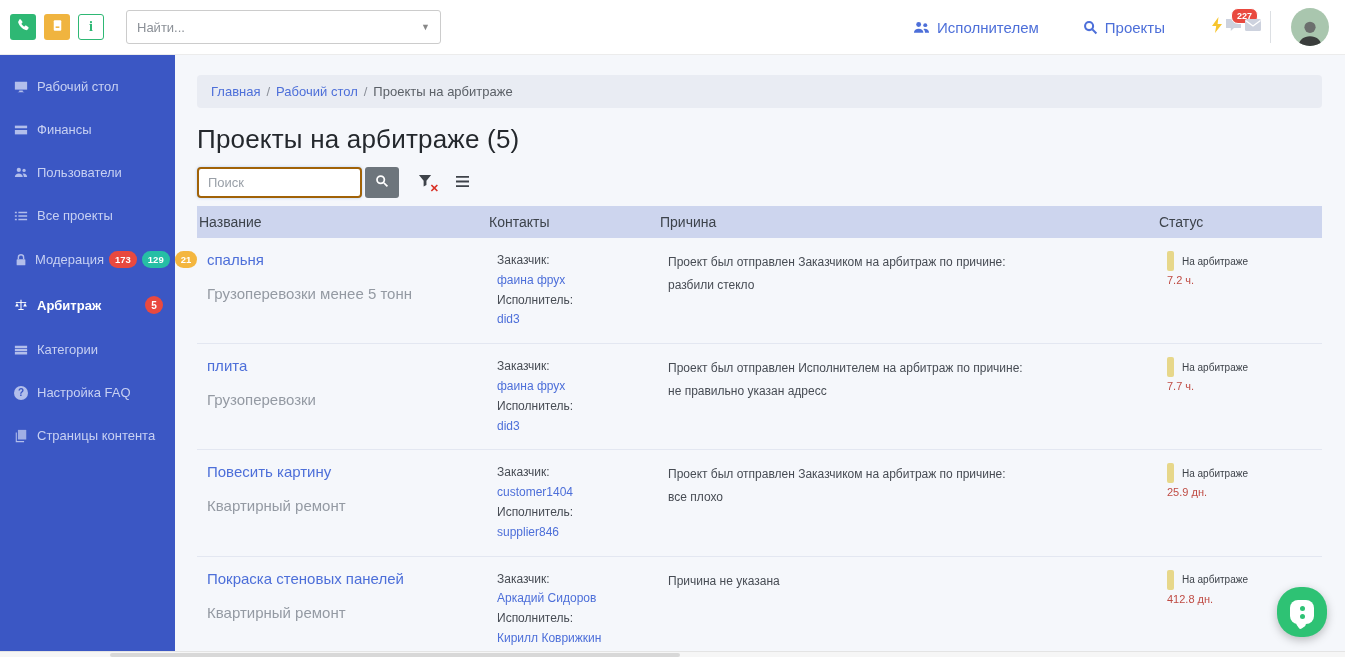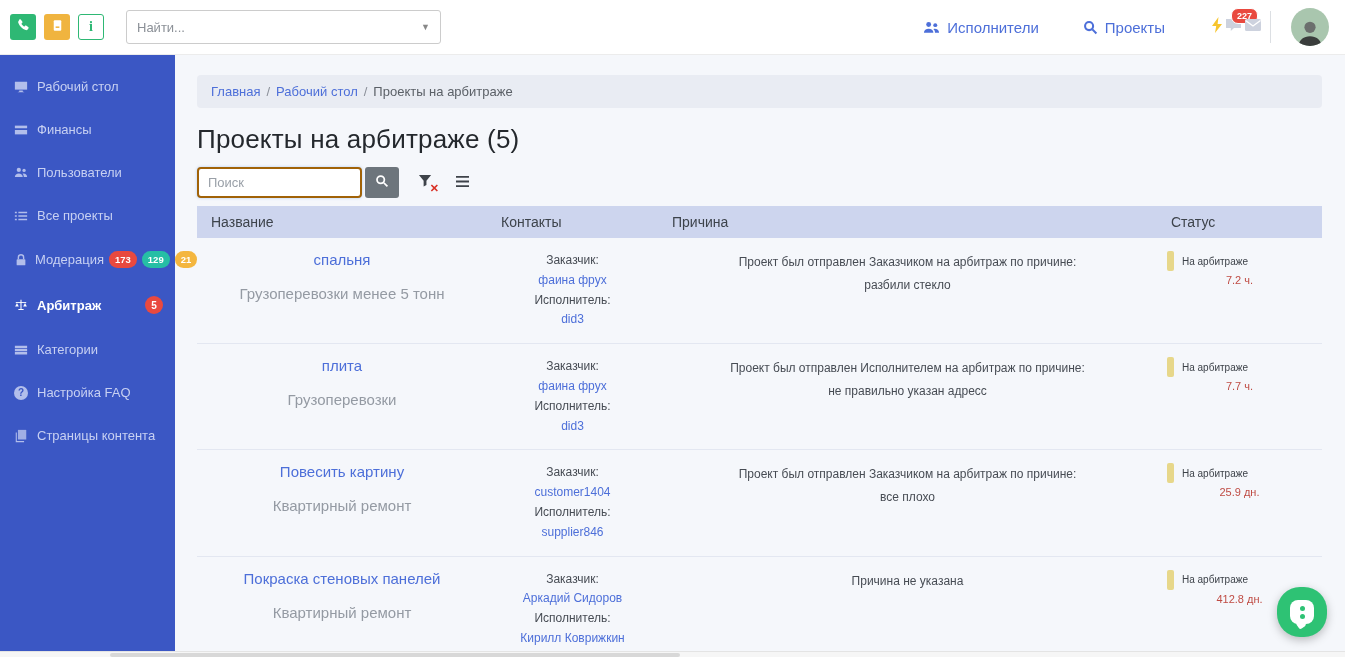--- a/index.html
+++ b/index.html
@@ -46,23 +46,23 @@
 
   .toolbar { display:flex; align-items:center; margin-bottom:8px; }
   .f-search { width:165px; height:31px; border:2px solid #a16207; box-shadow:0 0 3px rgba(100,150,230,.45); border-radius:4px; background:#fff; font-size:13px; color:#9aa0a8; padding:0 9px; display:flex; align-items:center; }
   .btn-search { width:34px; height:31px; background:#6d757c; border-radius:3px; margin-left:3px; display:flex; align-items:center; justify-content:center; cursor:pointer; }
   .tool-ic { margin-left:19px; cursor:pointer; position:relative; display:flex; align-items:center; }
   .fx { position:absolute; right:-6px; bottom:-3px; color:#d93025; font-size:11px; font-weight:bold; }
 
   
   .grid { display:grid; grid-template-columns:290px 171px 499px 1fr; }
   .thead { background:#cdd5ee; }
-  .thead > div { padding:8px 14px; font-size:14px; color:#3d434b; }
+  .thead > div { padding:8px 2px; font-size:14px; color:#3d434b; }
   .trow { border-bottom:1px solid #e3e7f1; min-height:79px; }
-  .trow > div { padding:13px 10px;text-align:center; }
+  .trow > div { padding:13px 10px; }
   .t-link { color:#4d6fd9; font-size:15px; }
   .cat { font-size:15px; color:#949aa3; margin-top:16px; }
   .clabel { font-size:12px; color:#474c54; line-height:1.65; }
   .sm-link { color:#4d6fd9; font-size:12px; line-height:1.65; display:block; }
   .rline { font-size:12px; color:#474c54; line-height:1.9; }
   .st-top { display:flex; align-items:center; }
   .st-bar { width:7px; height:20px; background:#e7d78a; border-radius:2px; margin-right:8px; flex:0 0 auto; }
   .st-text { font-size:10px; color:#3d4249; }
   .st-dur { font-size:11px; color:#bf4b43; margin-top:3px; }
 
@@ -104,21 +104,21 @@
 
   <a class="navlink">
     <span>
         <svg width="17" height="15" viewBox="0 0 18 15" fill="#4d6fd9">
           <circle cx="6" cy="4.4" r="2.6"></circle>
           <path d="M1 13c0-2.7 2.2-4.3 5-4.3s5 1.6 5 4.3z"></path>
           <circle cx="13" cy="5" r="2.1"></circle>
           <path d="M12.4 8.8c2.5.1 4.6 1.6 4.6 4.2h-4.3c0-1.7-.7-3.2-1.8-4z"></path>
         </svg>
       </span>
-    <span>Исполнители</span>
+    <span>Исполнителем</span>
   </a>
   <a class="navlink">
     <span>
         <svg width="15" height="15" viewBox="0 0 16 16">
           <circle cx="6.5" cy="6.5" r="4.3" fill="none" stroke="#4d6fd9" stroke-width="2.2"></circle>
           <path d="M10 10l4.3 4.3" stroke="#4d6fd9" stroke-width="2.2"></path>
         </svg>
       </span>
     <span>Проекты</span>
   </a>

